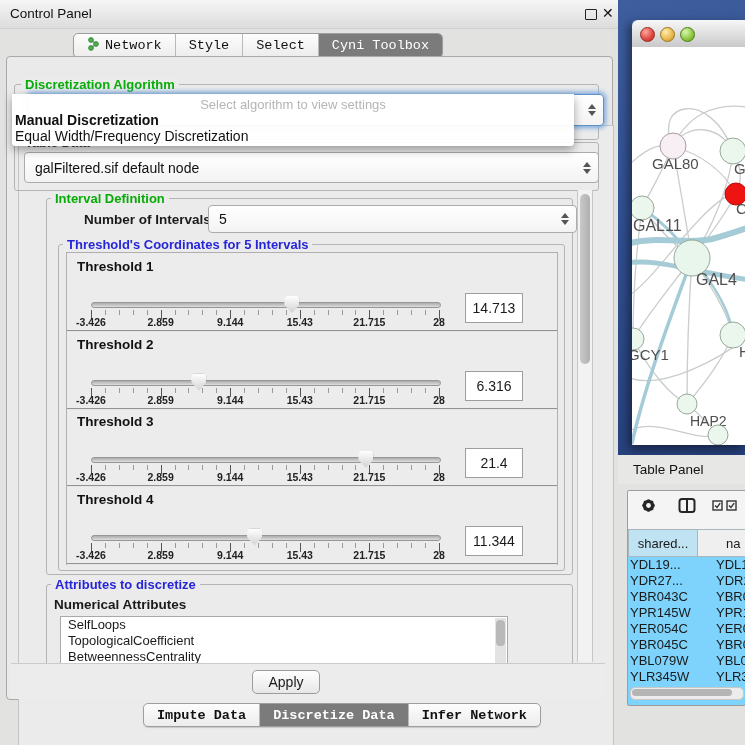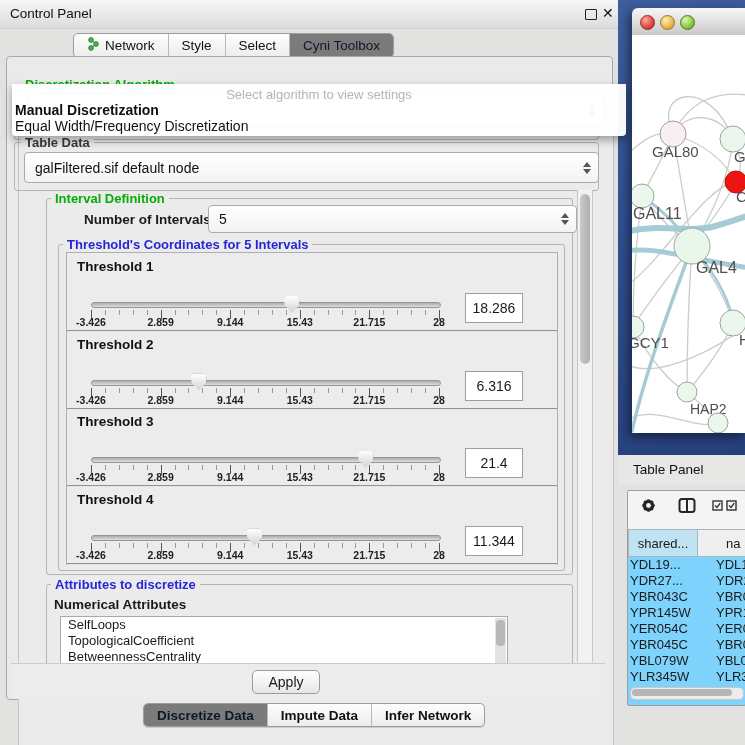--- a/index.html
+++ b/index.html
@@ -9,41 +9,41 @@
   
   #control-panel{position:absolute;left:0;top:0;width:618px;height:745px;background:#E2E2E0;}
   #cp-titlebar{position:absolute;left:0;top:0;width:618px;height:28px;
       background:linear-gradient(#F6F6F6,#DCDCDC);border-bottom:1px solid #CFCFCF;}
   #cp-title{position:absolute;left:10px;top:6px;font-size:13.5px;color:#111;}
   #cp-float{position:absolute;left:585px;top:9px;width:10px;height:9px;border:1.6px solid #222;border-radius:1px;cursor:pointer;}
   #cp-close{position:absolute;left:602px;top:5px;font-size:14px;font-weight:bold;color:#111;cursor:pointer;}
   .segbar{position:absolute;display:flex;border:1px solid #9E9E9E;border-radius:5px;overflow:hidden;
       background:linear-gradient(#FDFDFD,#ECECEC);box-shadow:0 1px 1px rgba(0,0,0,.15);height:23px;}
   .seg{display:flex;align-items:center;gap:5px;padding:0 13px;font-size:13.5px;color:#111;
-      border-left:1px solid #B9B9B9;cursor:pointer;white-space:nowrap;}
+      border-left:1px solid #B9B9B9;cursor:pointer;white-space:nowrap;font-family:Liberation Mono, monospace;}
   .seg:first-child{border-left:none;}
-  .seg.sel{background:#7B7B7B;color:#0f172a;}
+  .seg.sel{background:#7B7B7B;color:#ffffff;}
   #cp-body{position:absolute;left:6px;top:56px;width:605px;height:642px;
       border:1px solid #A8A8A8;border-radius:4px;background:#EAEAEA;}
   #cp-inner{position:absolute;left:11px;top:68px;width:594px;height:630px;
       border:1px solid #C4C4C4;background:#EBEBEB;}
   .group{position:absolute;border:1px solid #B4B4B4;border-radius:3px;}
   .gtitle{position:absolute;background:#EBEBEB;padding:0 4px;font-size:13px;font-weight:bold;white-space:nowrap;}
   .gtitle.green{color:#08AC08;}
   .gtitle.blue{color:#2626D8;}
   .gtitle.plain{color:#3A3A3A;}
   .combo{position:absolute;background:linear-gradient(#FFFFFF,#F3F3F3);border:1px solid #ABABAB;
       border-radius:4px;font-size:14px;color:#111;display:flex;align-items:center;padding-left:10px;cursor:pointer;}
   .combo .arrows{position:absolute;right:7px;top:50%;transform:translateY(-50%);display:flex;flex-direction:column;gap:2px;}
   .combo .arrows i{display:block;width:0;height:0;border-left:4px solid transparent;border-right:4px solid transparent;}
   .combo .arrows i.up{border-bottom:5px solid #555;}
   .combo .arrows i.dn{border-top:5px solid #555;}
   #algo-combo{box-shadow:0 0 5px 2px rgba(110,160,220,.9);border-color:#5E93C8;}
   
-  #popup{position:absolute;left:12px;top:84px;width:614px;height:52px;background:rgba(255,255,255,.96);
+  #popup{position:absolute;left:12px;top:94px;width:562px;height:52px;background:rgba(255,255,255,.96);
       border-radius:0 0 4px 4px;box-shadow:0 4px 10px rgba(0,0,0,.35);z-index:30;}
   #popup-hint{position:absolute;left:0;top:3px;width:100%;text-align:center;font-size:13px;color:#B5B5B5;}
   .popup-item{position:absolute;left:3px;font-size:14px;color:#111;cursor:pointer;white-space:nowrap;}
   .popup-item.bold{font-weight:bold;}
   
   #thresh-panel{position:absolute;left:66px;top:252px;width:490px;height:311px;background:#ECECEC;border:1px solid #AFAFAF;}
   .trow{position:absolute;left:0;width:490px;height:77px;border-bottom:2px groove #E6E6E6;}
   .tlabel{position:absolute;left:10px;top:6px;font-size:13.5px;font-weight:bold;color:#111;}
   .track{position:absolute;left:24px;top:49px;width:348px;height:4px;
       background:linear-gradient(#ACACAC,#DEDEDE);border:1px solid #979797;border-radius:3px;cursor:pointer;}
@@ -66,21 +66,21 @@
   #apply-strip{position:absolute;left:11px;top:663px;width:594px;height:35px;background:#ECECEC;border-top:1px solid #CBCBCB;}
   #apply-btn{position:absolute;left:252px;top:670px;width:66px;height:22px;border:1px solid #9C9C9C;border-radius:5px;
       background:linear-gradient(#FEFEFE,#E7E7E7);font-size:14px;display:flex;align-items:center;justify-content:center;cursor:pointer;}
   
   #main-vscroll{position:absolute;left:577px;top:190px;width:14px;height:472px;background:#F2F2F2;
       border-left:1px solid #C6C6C6;border-right:1px solid #C6C6C6;}
   #main-vthumb{position:absolute;left:1.5px;top:4px;width:10px;height:170px;background:linear-gradient(to right,#C9C9C9,#AFAFAF);border-radius:5px;}
   
   #desktop{position:absolute;left:618px;top:0;width:127px;height:455px;
       background:linear-gradient(160deg,#3E5E9E 0%,#315092 45%,#27407B 100%);}
-  #net-frame{position:absolute;left:632px;top:8px;width:113px;height:425px;box-shadow:-3px 4px 10px rgba(0,0,0,.5);}
+  #net-frame{position:absolute;left:632px;top:20px;width:113px;height:425px;box-shadow:-3px 4px 10px rgba(0,0,0,.5);}
   #net-titlebar{position:absolute;left:0;top:0;width:113px;height:27px;border-radius:6px 0 0 0;
       background:linear-gradient(#F7F7F7,#C9C9C9);border-bottom:1px solid #8F8F8F;}
   .tl{position:absolute;top:7px;width:13px;height:13px;border-radius:50%;cursor:pointer;}
   .tl.red{left:8px;background:radial-gradient(circle at 35% 30%,#FFA89E,#DE473F 60%,#AE2D26);border:1px solid #98291F;}
   .tl.yellow{left:28px;background:radial-gradient(circle at 35% 30%,#FFEDB0,#E9B64C 60%,#C78E22);border:1px solid #99781C;}
   .tl.green{left:48px;background:radial-gradient(circle at 35% 30%,#D9F6B0,#8CC640 60%,#5E9E1E);border:1px solid #4E7E18;}
   #net-canvas{position:absolute;left:0;top:27px;width:113px;height:398px;background:#fff;overflow:hidden;}
   
   #tp-bar{position:absolute;left:618px;top:455px;width:127px;height:29px;background:#E7E7E5;border-bottom:1px solid #D2D2D0;}
   #tp-title{position:absolute;left:15px;top:7px;font-size:13.5px;color:#111;}
@@ -179,21 +179,21 @@
           <div class="track"></div>
           <div class="tmin"></div>
           <div class="tmaj"></div>
           <span class="ticklab" style="left: 24px;">-3.426</span>
           <span class="ticklab" style="left: 93.6px;">2.859</span>
           <span class="ticklab" style="left: 163.2px;">9.144</span>
           <span class="ticklab" style="left: 232.8px;">15.43</span>
           <span class="ticklab" style="left: 302.4px;">21.715</span>
           <span class="ticklab" style="left: 372px;">28</span>
           <div class="thumb" style="left: 217.365px;"></div>
-          <div class="vbox">18.286</div>
+          <div class="vbox">14.713</div>
         </div>
         <div class="trow" style="top: 77.5px;">
           <div class="tlabel">Threshold 2</div>
           <div class="track"></div>
           <div class="tmin"></div>
           <div class="tmaj"></div>
           <span class="ticklab" style="left: 24px;">-3.426</span>
           <span class="ticklab" style="left: 93.6px;">2.859</span>
           <span class="ticklab" style="left: 163.2px;">9.144</span>
           <span class="ticklab" style="left: 232.8px;">15.43</span>
@@ -248,22 +248,22 @@
     </div>
 
     <div id="apply-strip"></div>
     <div id="apply-btn">Apply</div>
 
     <div id="main-vscroll">
         <div id="main-vthumb"></div>
       </div>
 
     <div class="segbar" id="bottom-tabs" style="left:143px;top:703px;height:22px;">
+        <div class="seg" style="font-weight: bold;">Impute Data</div>
         <div class="seg sel" style="font-weight: bold;">Discretize Data</div>
-        <div class="seg" style="font-weight: bold;">Impute Data</div>
         <div class="seg" style="font-weight: bold;">Infer Network</div>
       </div>
 
     <div id="popup">
       <div id="popup-hint">Select algorithm to view settings</div>
       <div id="popup-items">
           <div class="popup-item bold" style="top: 18px;">Manual Discretization</div>
           <div class="popup-item" style="top: 34px;">Equal Width/Frequency Discretization</div>
         </div>
     </div>

